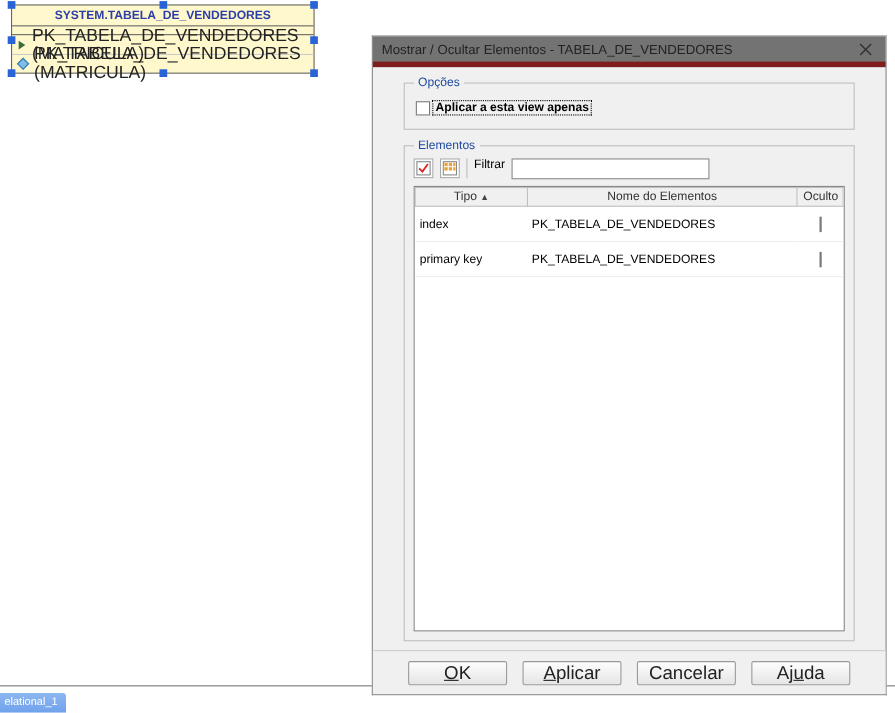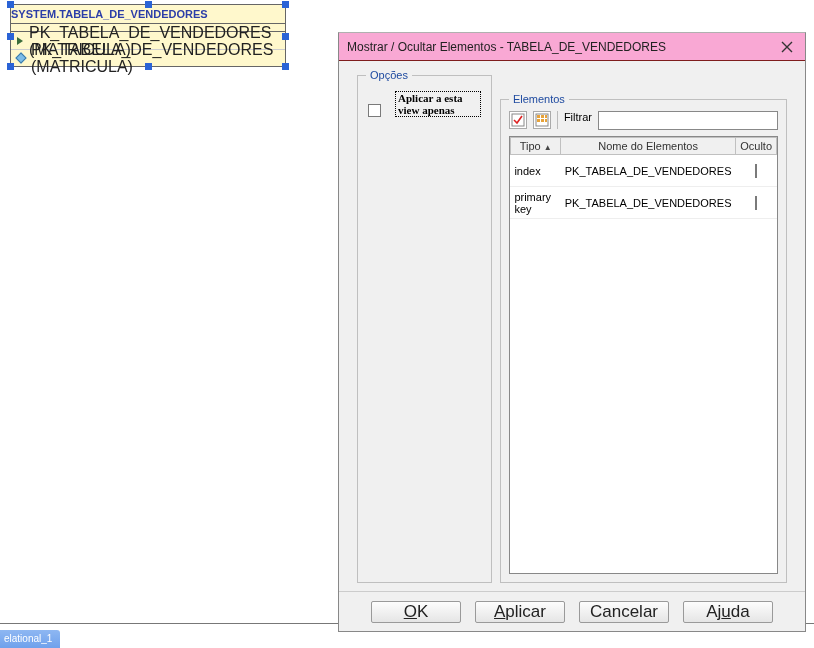--- a/index.html
+++ b/index.html
@@ -52,20 +52,21 @@
       position: absolute;
       left: 10px;
       top: 4px;
       width: 276px;
       border: 1px solid #666;
       background: #fff8cc;
     }
     .entity .header {
       color: #2c3ea8;
       font-weight: bold;
+      text-align: center;
       height: 19px;
       line-height: 19px;
       border-bottom: 1px solid #666;
       font-size: 11px;
     }
     .entity .sep {
       height: 8px;
       border-bottom: 1px solid #666;
     }
     .entity .row {
@@ -117,69 +118,67 @@
       border: 1px solid #888;
       border-top: 1px solid #b0b0b0;
       display: flex;
       flex-direction: column;
     }
     .dlg-title {
       height: 28px;
       display: flex;
       align-items: center;
       padding: 0 8px;
-      border-bottom: 1px solid #7f1d1d;
-      background: #f9a8d4;
+      border-bottom: 5px solid #7f1d1d;
+      background: #737373;
     }
     .dlg-title .title-text {
       flex: 1;
       font-size: 12px;
       color: #222;
     }
     .close-icon {
       width: 20px;
       height: 20px;
       display: flex;
       align-items: center;
       justify-content: center;
       font-size: 14px;
       color: #333;
       cursor: pointer;
     }
     .dlg-body {
       flex: 1;
-      padding: 8px 18px;
+      padding: 8px 28px;
       overflow: hidden;
       display: flex;
-      flex-direction: row;
+      flex-direction: column;
       gap: 8px;
     }
     fieldset.group {
       border: 1px solid #bfbfbf;
       padding: 6px 8px 8px 8px;
       position: relative;
     }
     fieldset.group.grow {
       flex: 1;
       display: flex;
       flex-direction: column;
       min-height: 0;
-      margin-top: 24px;
     }
     legend {
       font-size: 11px;
       color: #1e4aa0;
       padding: 0 4px;
     }
     .opt-row {
       display: flex;
       align-items: flex-end;
-      gap: 14px;
+      gap: 2px;
       padding: 4px 2px;
-      font-family: Liberation Serif, serif;
     }
     .checkbox {
       width: 13px;
       height: 13px;
       border: 1px solid #7a7a7a;
       background: #fff;
       flex: 0 0 13px;
     }
     .bold-focus {
       font-weight: bold;
@@ -231,21 +230,21 @@
       font-size: 11px;
     }
     table.grid th {
       background: #f0f0f0;
       border: 1px solid #c0c0c0;
       text-align: center;
       font-weight: normal;
       padding: 2px 4px;
       color: #333;
     }
-    table.grid th.tipo { width: 78px; }
+    table.grid th.tipo { width: 102px; }
     table.grid th.ocul { width: 42px; text-align: right; }
     table.grid td {
       border-bottom: 1px solid #eee;
       padding: 1px 4px;
       height: 32px;
       vertical-align: middle;
     }
     .sort-arrow {
       font-size: 8px;
       color: #444;

